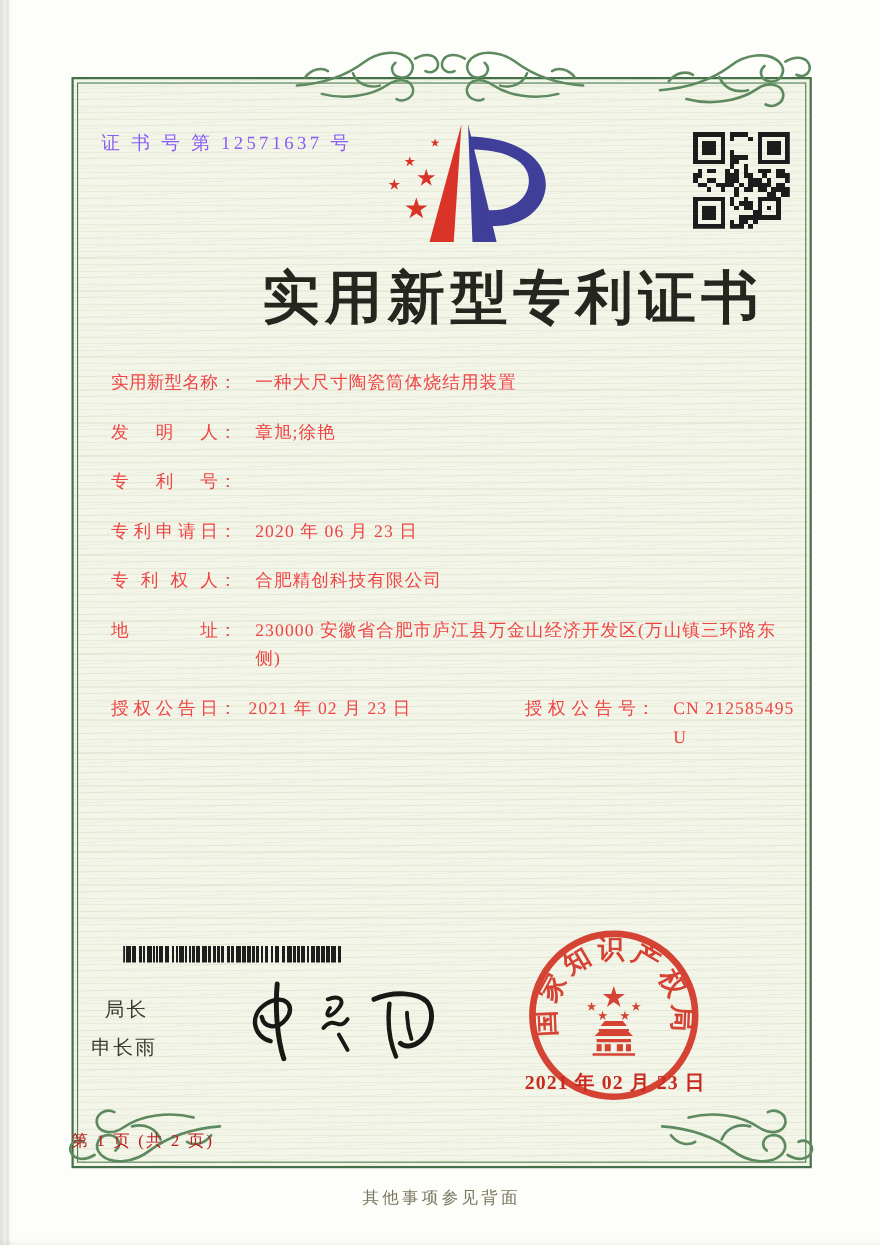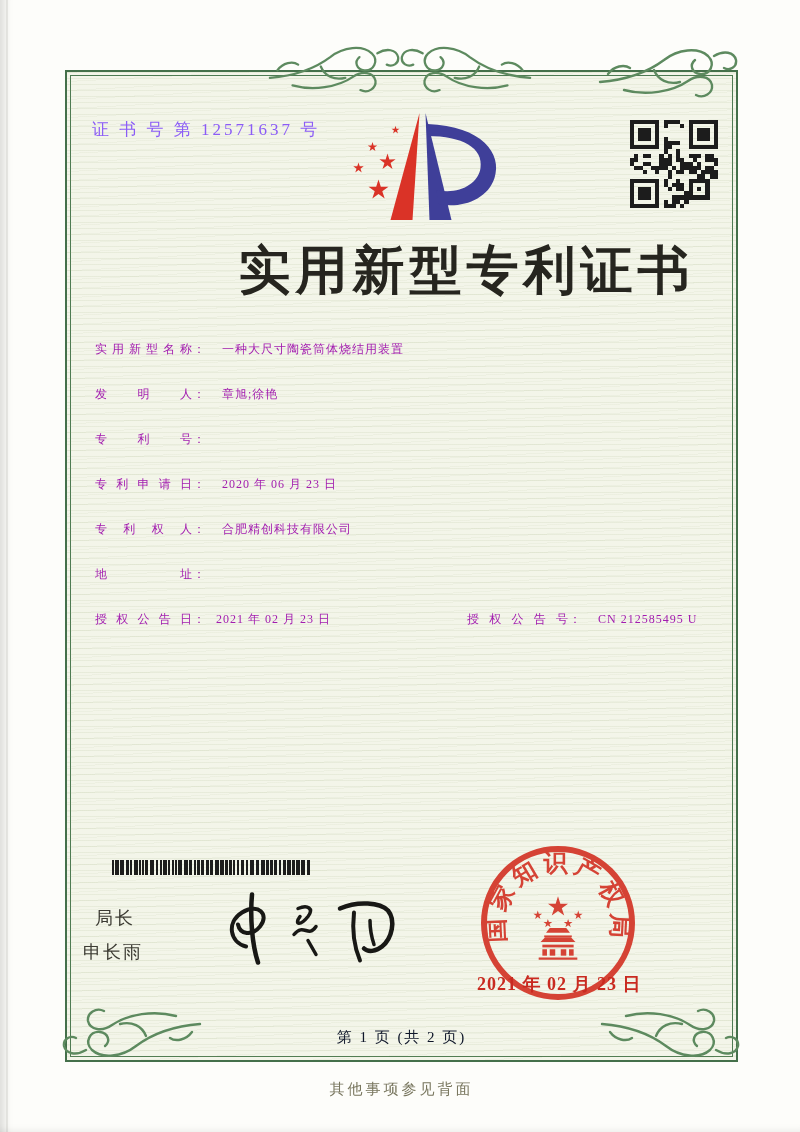--- a/index.html
+++ b/index.html
@@ -38,21 +38,21 @@
     font-size:17px;letter-spacing:3px;color:#8b5cf6;
   }
   .logo-wrap{left:330px;top:110px;width:180px;height:118px;}
   .qr-wrap{left:630px;top:120px;width:88px;height:88px;}
   .title{
     left:65px;top:236px;width:798px;
     text-align:center;font-size:52px;letter-spacing:5px;text-indent:5px;
     color:#26251f;font-weight:600;
   }
   
-  .fields{left:95px;top:336px;width:628px;font-size:12px;color:#a21caf;}
+  .fields{left:101px;top:336px;width:628px;font-size:16px;color:#ef4444;}
   .frow{display:flex;align-items:flex-start;margin-bottom:19px;line-height:26px;}
   .flabel{
     display:inline-block;width:97px;flex:none;
     text-align:justify;text-align-last:justify;letter-spacing:0;
   }
   .fcolon{flex:none;margin-left:1px;}
   .fvalue{margin-left:17px;letter-spacing:1px;max-width:492px;}
   .grant-left-value{width:251px;flex:none;margin-left:11px;letter-spacing:1px;}
   .flabel2{
     display:inline-block;width:101px;flex:none;
@@ -65,22 +65,22 @@
   
   .barcode{left:112px;top:860px;width:198px;height:15px;}
   .signer-title{left:95px;top:906px;font-size:18px;letter-spacing:2px;color:#3c3b33;}
   .signer-name{left:83px;top:940px;font-size:18px;letter-spacing:2px;color:#3c3b33;}
   .signature{left:212px;top:880px;width:200px;height:100px;}
   .seal{left:478px;top:843px;width:160px;height:160px;opacity:.95;}
   .seal-date{
     left:477px;top:972px;width:180px;
     font-size:18px;font-weight:600;color:#c92a20;letter-spacing:1px;z-index:5;
   }
-  .footer-page{left:65px;top:1028px;width:673px;text-align:center;
-    font-size:15px;letter-spacing:2px;color:#0f172a;}
+  .footer-page{left:65px;top:1028px;width:673px;text-align:left;
+    font-size:15px;letter-spacing:2px;color:#b91c1c;}
   .back-note{left:65px;top:1080px;width:673px;text-align:center;
     font-size:15px;letter-spacing:3px;color:#78765e;}
   
   .orn{position:absolute;width:140px;height:70px;color:#5d8a5f;}
   .orn svg{width:100%;height:100%;}
   .orn-tr{left:598px;top:44px;}
   .orn-br{left:600px;top:992px;transform:scale(1,-1);}
   .orn-bl{left:62px;top:992px;transform:scale(-1,-1);}
   .orn-tc-l{left:268px;top:42px;width:132px;height:66px;}
   .orn-tc-r{left:400px;top:42px;width:132px;height:66px;transform:scale(-1,1);}
@@ -383,20 +383,21 @@
       <span class="fvalue">2020 年 06 月 23 日</span>
     </div>
     <div class="frow">
       <span class="flabel">专利权人</span>
         <span class="fcolon">：</span>
       <span class="fvalue">合肥精创科技有限公司</span>
     </div>
     <div class="frow">
       <span class="flabel">地址</span>
         <span class="fcolon">：</span>
+      <span class="fvalue">230000 安徽省合肥市庐江县万金山经济开发区(万山镇三环路东侧)</span>
     </div>
     <div class="frow">
       <span class="flabel">授权公告日</span>
         <span class="fcolon">：</span>
       <span class="grant-left-value">2021 年 02 月 23 日</span>
       <span class="flabel2">授权公告号</span>
         <span class="fcolon">：</span>
       <span class="fvalue">CN 212585495 U</span>
     </div>
   </div>

